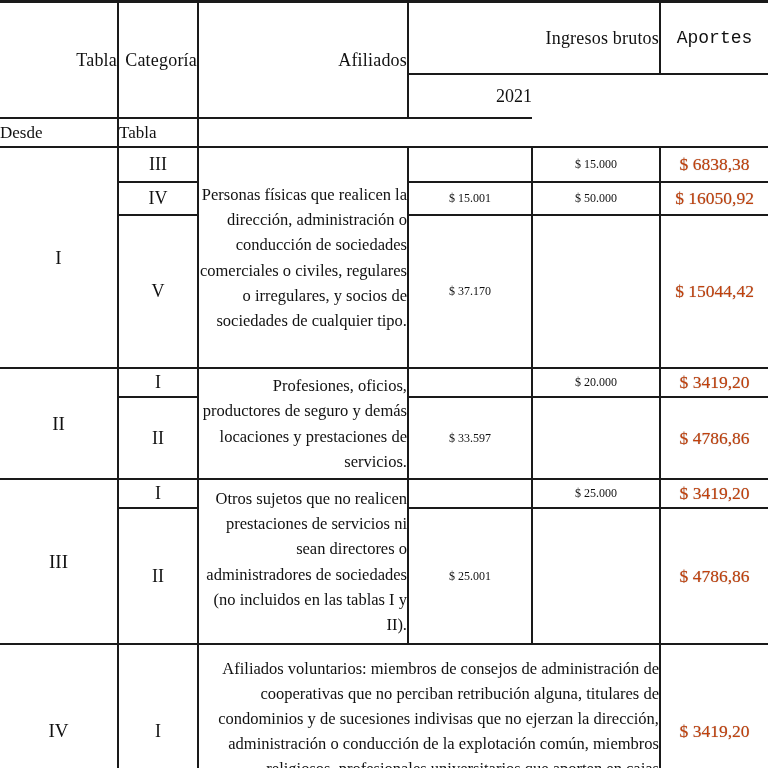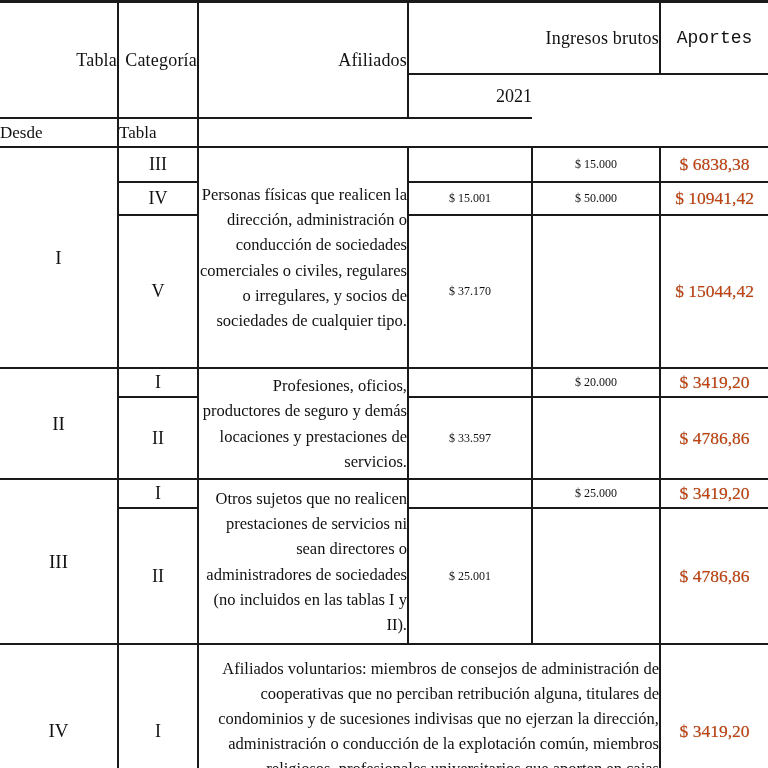--- a/index.html
+++ b/index.html
@@ -160,21 +160,21 @@
         <td class="cat-cell sec-top" style="height:33px">III</td>
         <td class="act-cell sec-top" rowspan="3">Personas físicas  que realicen la dirección, administración o conducción de sociedades comerciales o civiles, regulares o irregulares, y socios de sociedades de cualquier tipo.</td>
         <td class="money sec-top"></td>
         <td class="money sec-top">$ 15.000</td>
         <td class="aporte sec-top">$ 6838,38</td>
       </tr>
       <tr>
         <td class="cat-cell" style="height:31px">IV</td>
         <td class="money">$ 15.001</td>
         <td class="money">$ 50.000</td>
-        <td class="aporte">$ 10941,42</td>
+        <td class="aporte">$ 16050,92</td>
       </tr>
       <tr>
         <td class="cat-cell" style="height:151px">V</td>
         <td class="money">$ 37.170</td>
         <td class="money"></td>
         <td class="aporte">$ 15044,42</td>
       </tr>
 
       <tr>
         <td class="tabla-cell sec-top" rowspan="2">II</td>

